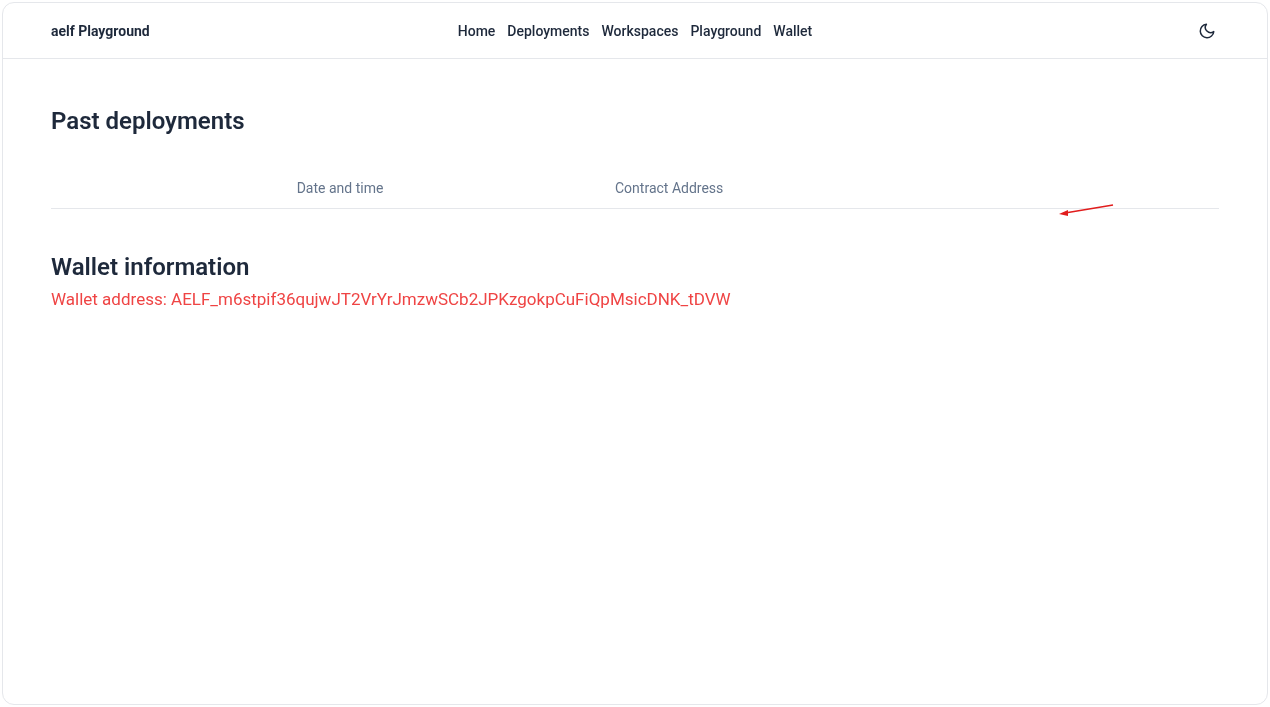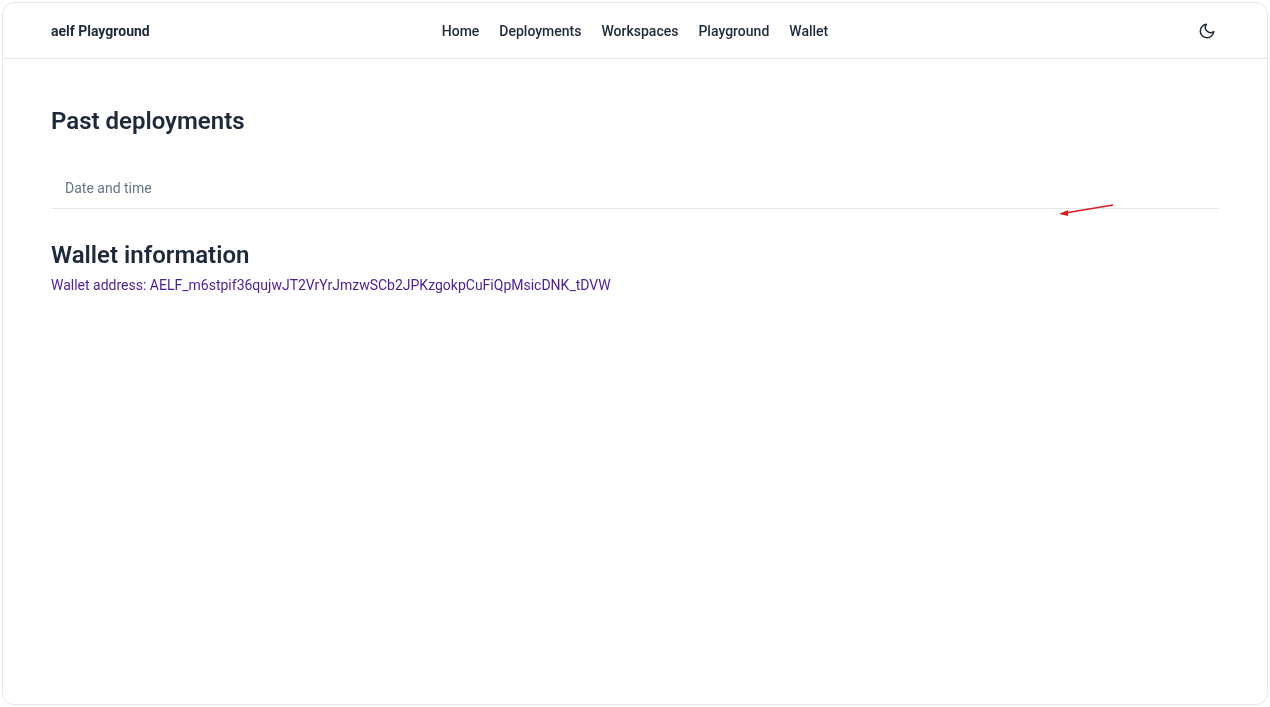--- a/index.html
+++ b/index.html
@@ -35,21 +35,21 @@
       font-weight: 700;
       font-size: 14px;
       color: #1e293b;
     }
     
     .nav {
       position: absolute;
       left: 50%;
       transform: translateX(-50%);
       display: flex;
-      gap: 20px;
+      gap: 12px;
     }
     
     .nav-item {
       font-size: 14px;
       font-weight: 500;
       color: #1e293b;
       cursor: pointer;
       text-decoration: none;
     }
     
@@ -86,20 +86,21 @@
       display: flex;
       padding: 12px 14px;
       border-bottom: 1px solid #e5e7eb;
     }
     
     .col-datetime {
       flex: 0 0 550px;
       font-size: 14px;
       color: #64748b;
       font-weight: 400;
+      text-align: center;
     }
     
     .col-address {
       flex: 1;
       font-size: 14px;
       color: #64748b;
       font-weight: 400;
     }
     
     .table-row {
@@ -115,33 +116,33 @@
     }
     
     .cell-address {
       flex: 1;
       font-size: 14px;
       color: #1e293b;
       position: relative;
     }
     
     .wallet-section {
-      margin-top: 32px;
+      margin-top: 44px;
     }
     
     .wallet-title {
       font-size: 24px;
       font-weight: 600;
       color: #1e293b;
       margin-bottom: 8px;
     }
     
     .wallet-address {
-      font-size: 14px;
-      color: #4c1d95;
+      font-size: 17px;
+      color: #ef4444;
     }
     
     .annotation-arrow {
       position: absolute;
       left: 1052px;
       top: 198px;
       pointer-events: none;
     }
   </style>
 </head>
@@ -165,20 +166,21 @@
       </div>
     </div>
   </header>
 
   <main class="main">
     <section>
       <h2 class="section-title">Past deployments</h2>
       <div class="table">
         <div class="table-header">
           <div class="col-datetime">Date and time</div>
+          <div class="col-address">Contract Address</div>
         </div>
       </div>
     </section>
 
     <section class="wallet-section">
       <h2 class="wallet-title">Wallet information</h2>
       <p class="wallet-address">
         <span>Wallet address: </span><span>AELF_m6stpif36qujwJT2VrYrJmzwSCb2JPKzgokpCuFiQpMsicDNK_tDVW</span>
       </p>
     </section>

